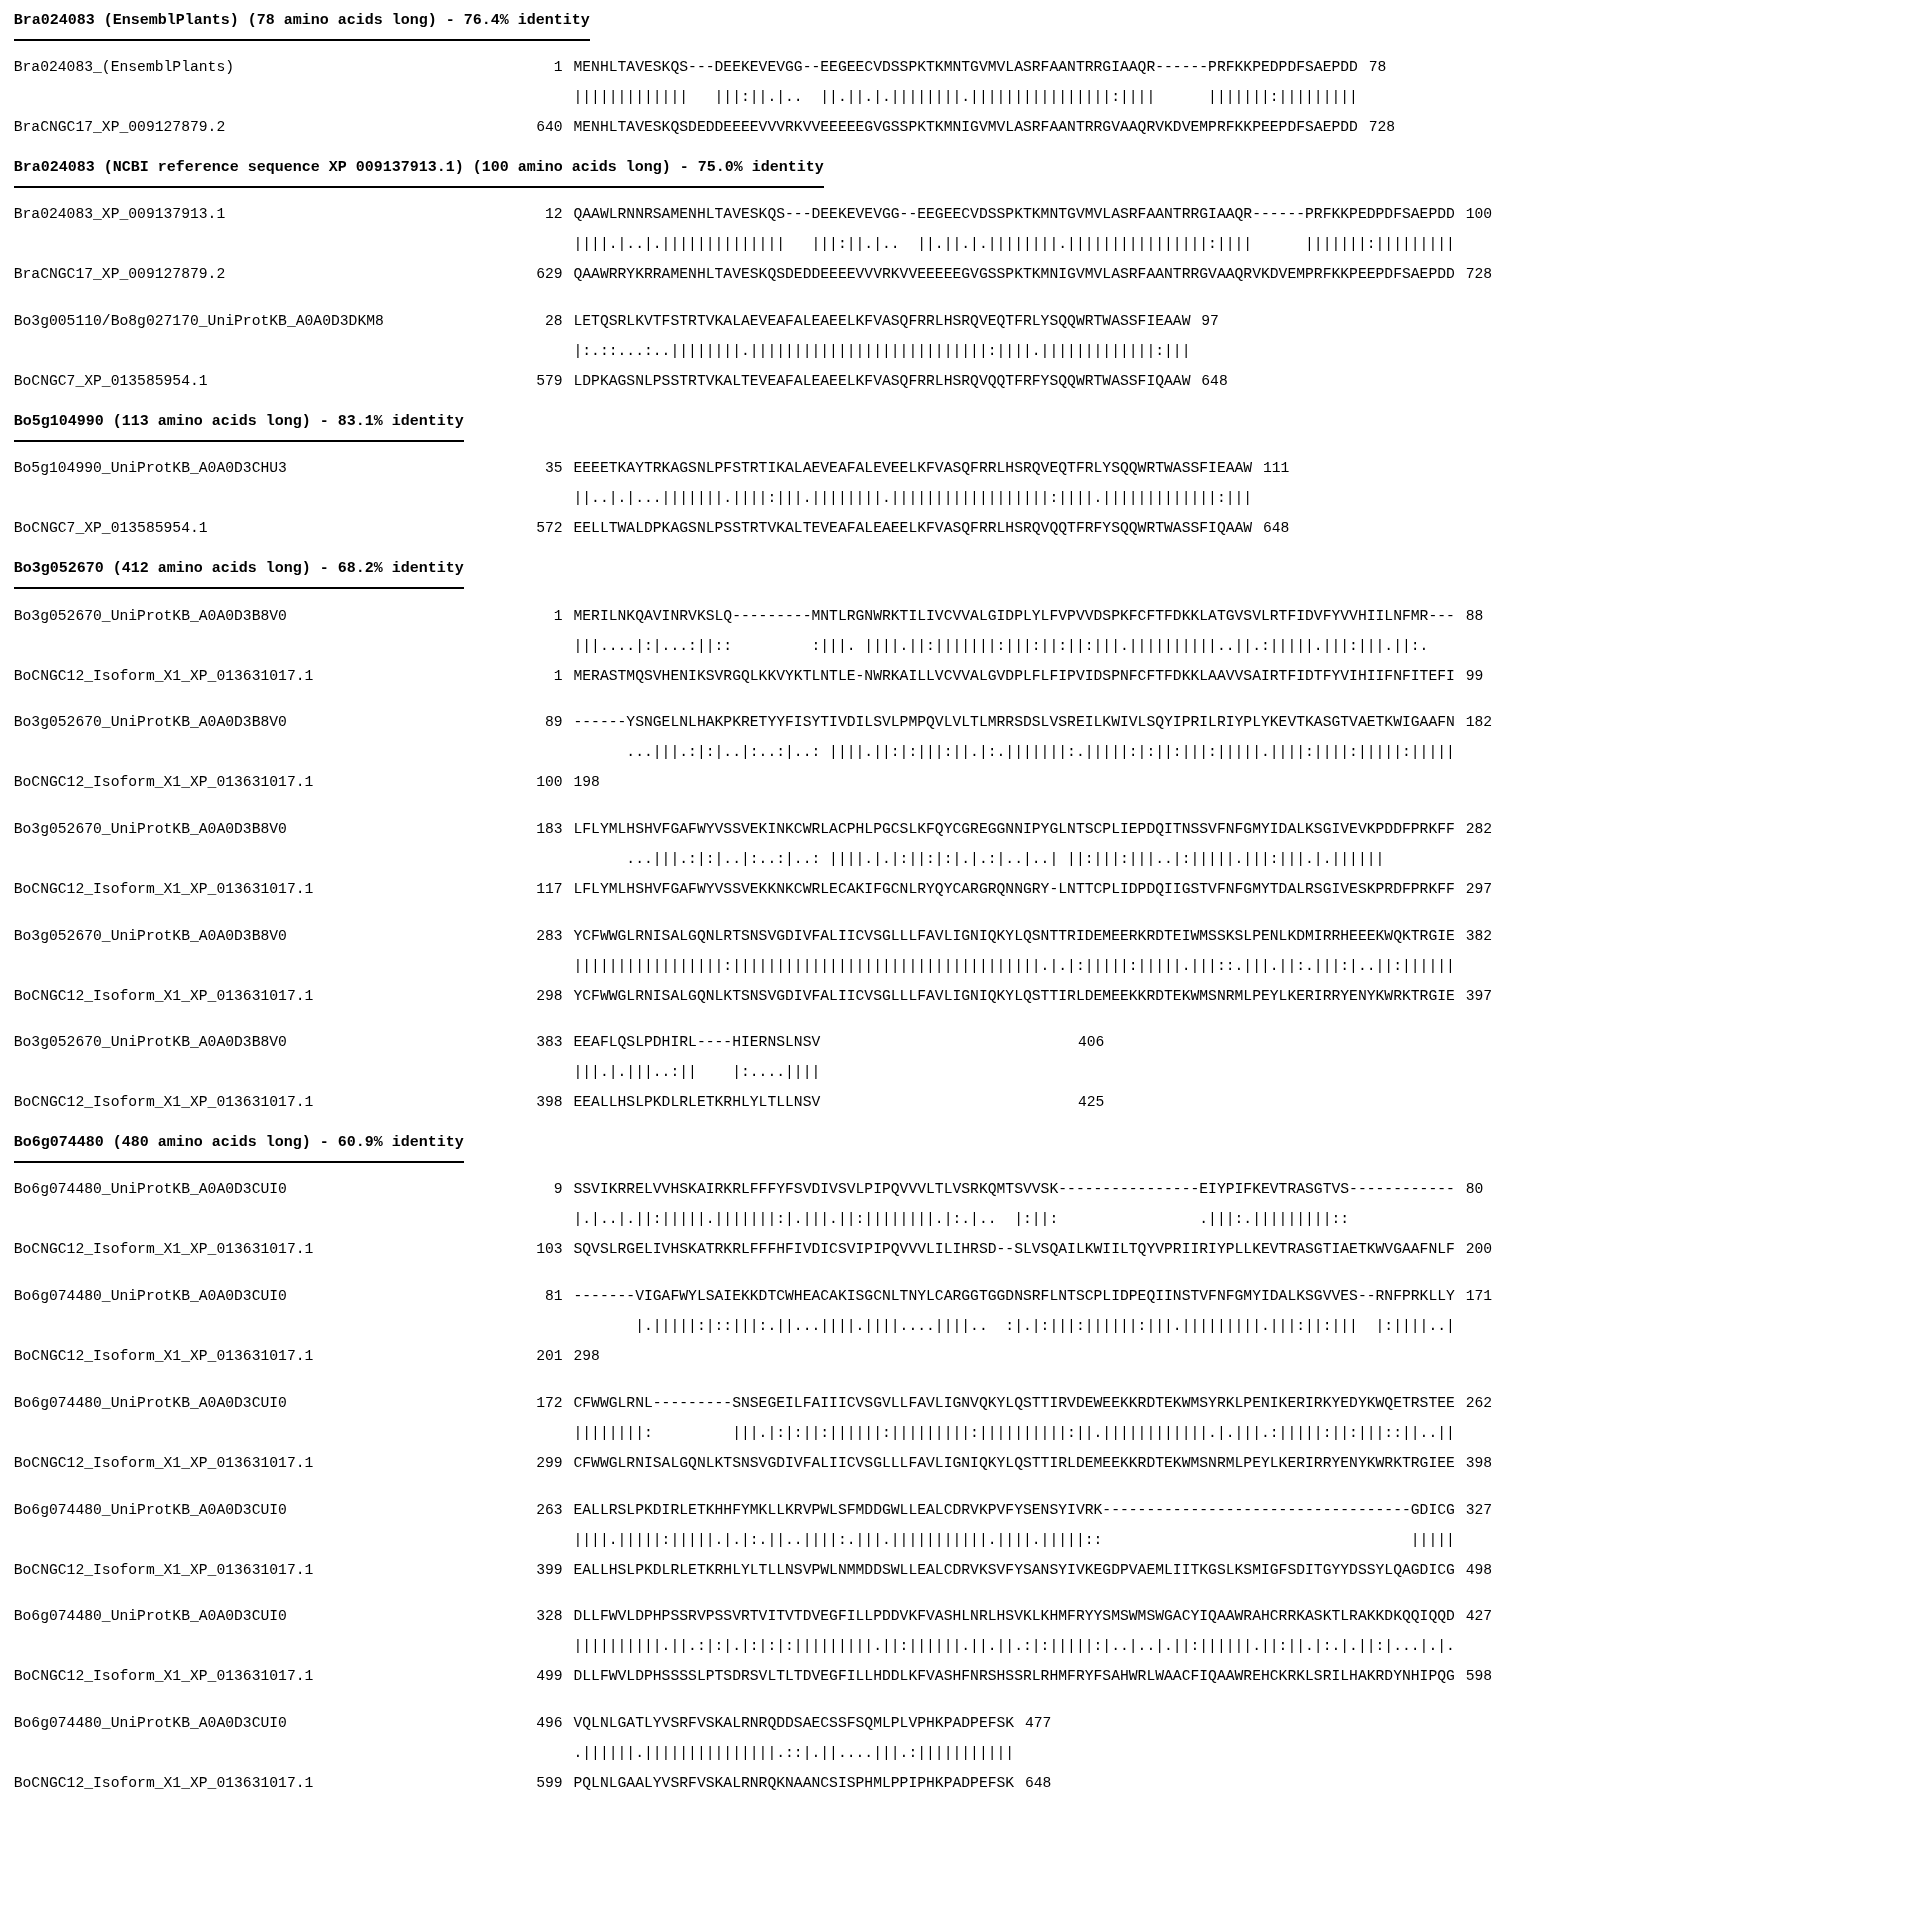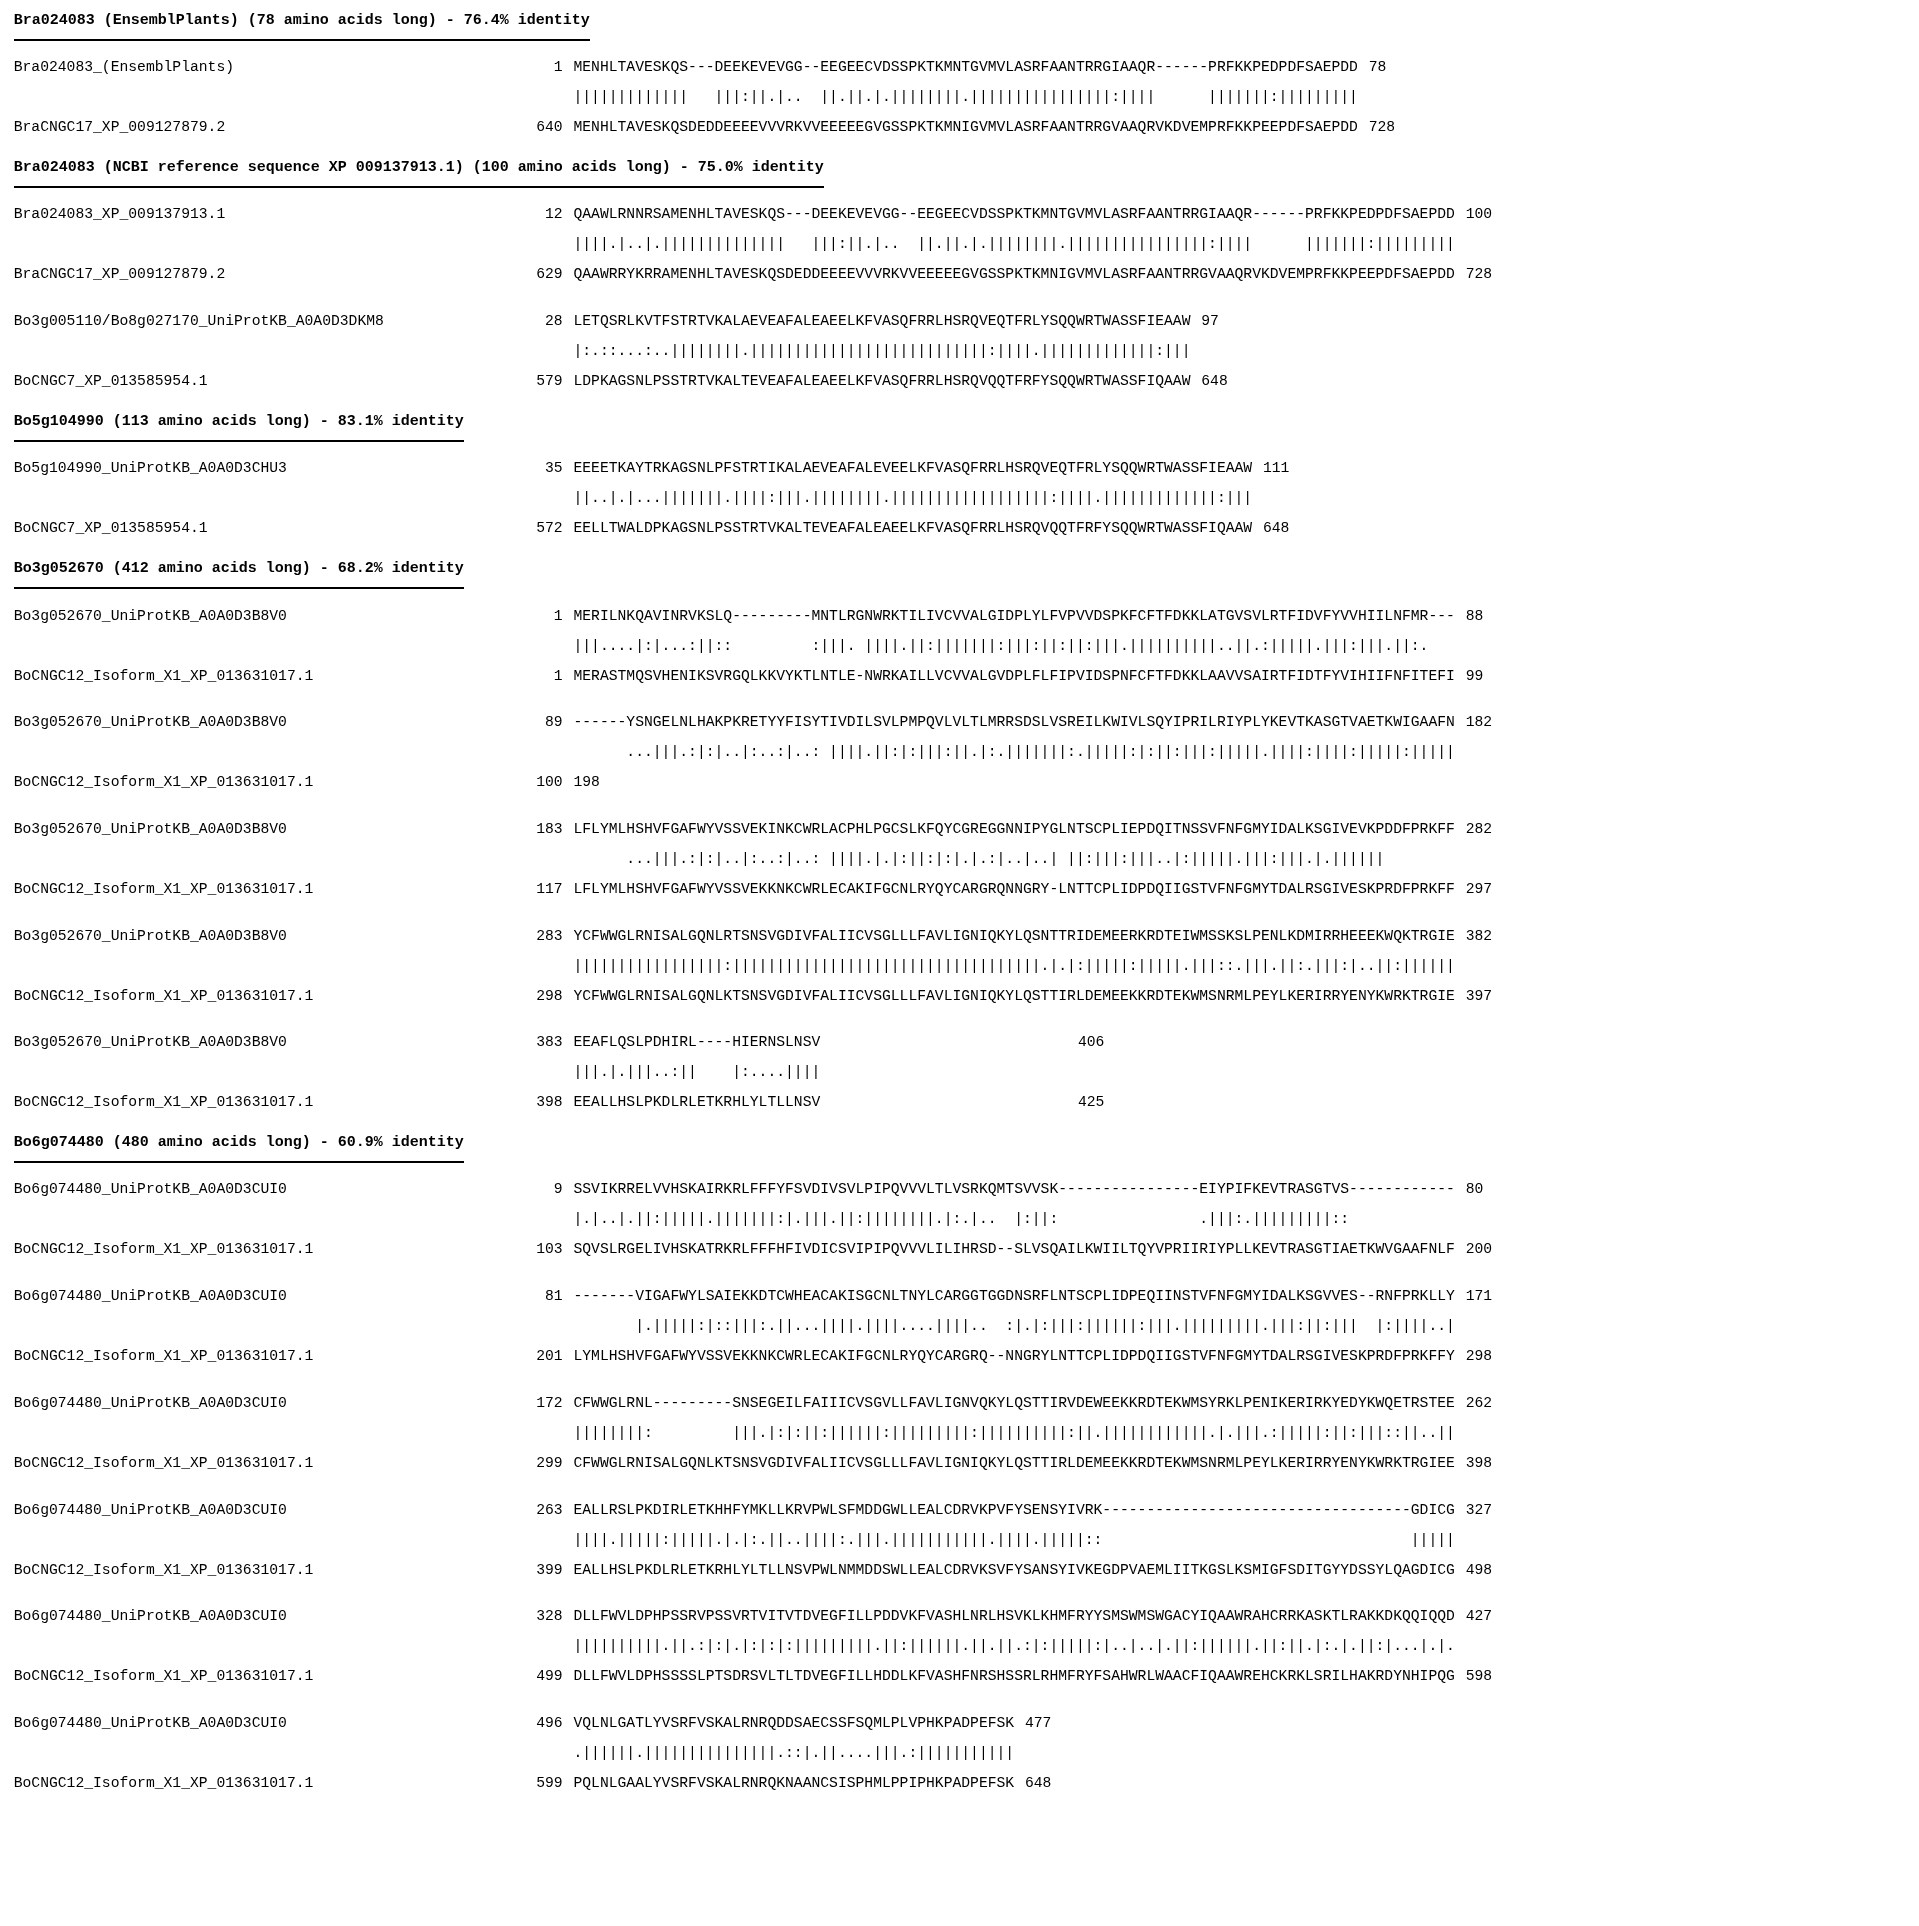--- a/index.html
+++ b/index.html
@@ -169,21 +169,21 @@
   </div>
 
   <div class="segment">
     <div class="row">
       <span class="name">Bo6g074480_UniProtKB_A0A0D3CUI0</span><span class="num">81</span><span class="seq">-------VIGAFWYLSAIEKKDTCWHEACAKISGCNLTNYLCARGGTGGDNSRFLNTSCPLIDPEQIINSTVFNFGMYIDALKSGVVES--RNFPRKLLY</span><span class="endnum">171</span>
     </div>
     <div class="row">
       <span class="name"></span><span class="num"></span><span class="seq">       |.|||||:|::|||:.||...||||.||||....||||..  :|.|:|||:||||||:|||.|||||||||.|||:||:|||  |:||||..|</span>
     </div>
     <div class="row">
-      <span class="name">BoCNGC12_Isoform_X1_XP_013631017.1</span><span class="num">201</span><span class="seq">LYMLHSHVFGAFWYVSSVEKKNKCWRLECAKIFGCNLRYQYCARGRQ--NNGRYLNTTCPLIDPDQIIGSTVFNFGMYTDALRSGIVESKPRDFPRKFFY</span><span class="endnum">298</span>
+      <span class="name">BoCNGC12_Isoform_X1_XP_013631017.1</span><span class="num">201</span><span class="endnum">298</span>
     </div>
   </div>
 
   <div class="segment">
     <div class="row">
       <span class="name">Bo6g074480_UniProtKB_A0A0D3CUI0</span><span class="num">172</span><span class="seq">CFWWGLRNL---------SNSEGEILFAIIICVSGVLLFAVLIGNVQKYLQSTTIRVDEWEEKKRDTEKWMSYRKLPENIKERIRKYEDYKWQETRSTEE</span><span class="endnum">262</span>
     </div>
     <div class="row">
       <span class="name"></span><span class="num"></span><span class="seq">||||||||:         |||.|:|:||:||||||:|||||||||:||||||||||:||.||||||||||||.|.|||.:|||||:||:|||::||..||</span>
     </div>

